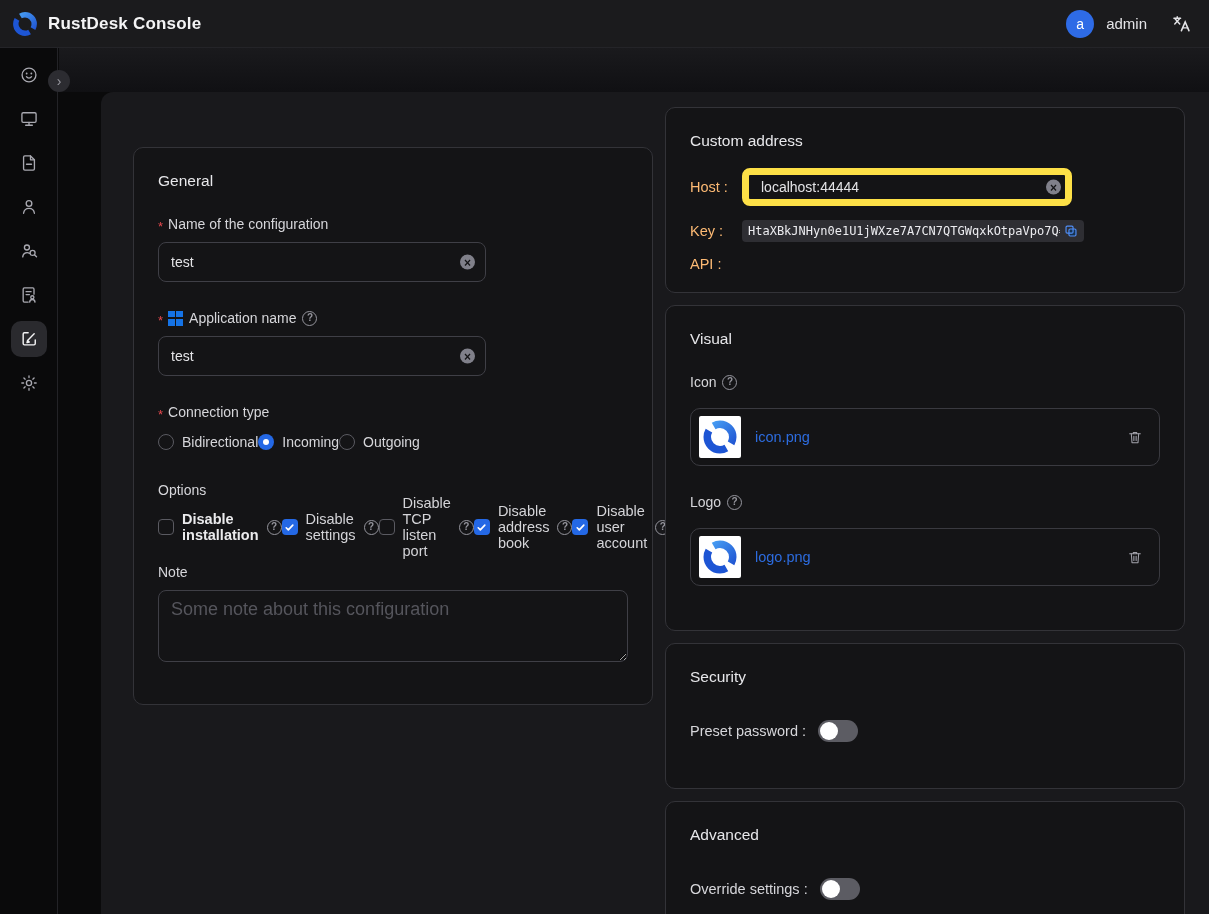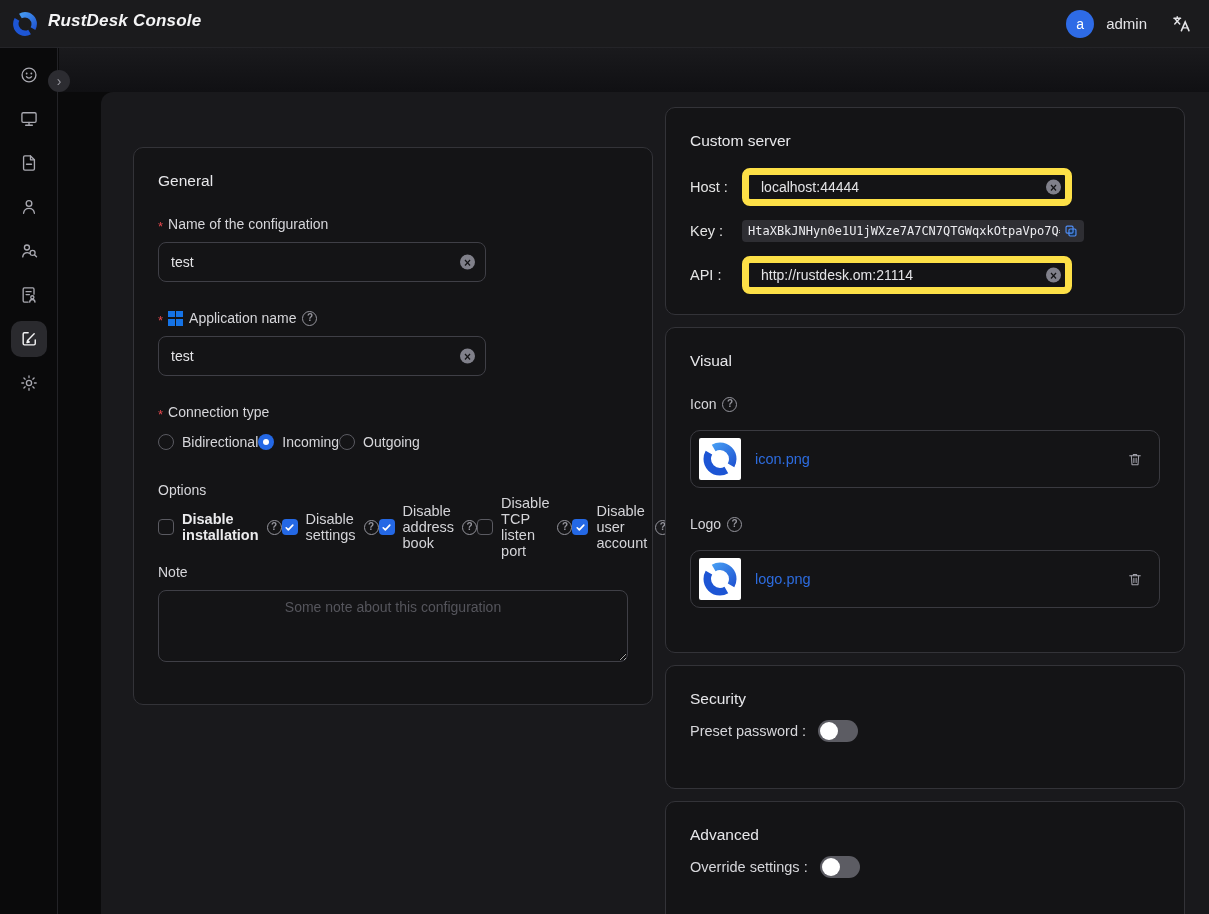--- a/index.html
+++ b/index.html
@@ -9,21 +9,21 @@
     background:#0a0a0b; color:#d4d4d8;
   }
   .screen { position:relative; width:1209px; height:914px; }
 
   
   .header {
     position:absolute; top:0; left:0; width:100%; height:48px;
     background:#1b1b1d; border-bottom:1px solid #242428;
     display:flex; align-items:center; padding:0 18px 0 12px; z-index:30;
   }
-  .brand { display:flex; align-items:flex-start; gap:10px;font-style:italic; }
+  .brand { display:flex; align-items:center; gap:10px; }
   .brand-title { font-size:17px; font-weight:700; color:#f4f4f5; letter-spacing:.2px; }
   .header-right { margin-left:auto; display:flex; align-items:center; gap:12px; }
   .avatar {
     width:28px; height:28px; border-radius:50%; background:#2e6be6;
     display:flex; align-items:center; justify-content:center;
     color:#fff; font-size:14px;
   }
   .username { font-size:15px; color:#e4e4e7; }
   .translate-btn { margin-left:12px; display:flex; align-items:center; cursor:pointer; }
 
@@ -115,29 +115,28 @@
   .cbx {
     width:16px; height:16px; border-radius:4px; border:1.5px solid #5a5a61; flex:0 0 16px;
     display:flex; align-items:center; justify-content:center;
   }
   .cbx.checked { border:none; background:#2468e5; }
   .cbx-label { font-size:14.5px; color:#d4d4d8; }
   .cbx-label.bold { font-weight:700; color:#eaeaec; }
 
   textarea.note {
     width:100%; height:72px; background:transparent; border:1px solid #3f3f46; border-radius:8px;
-    color:#e4e4e7; font-size:14px; padding:8px 12px; outline:none; resize:both;
+    color:#e4e4e7; font-size:18px; padding:8px 12px; outline:none; resize:both;
     font-family:"Liberation Sans","DejaVu Sans",sans-serif;
-    text-align:center;
   }
   textarea.note::placeholder { color:#55555c; }
 
   
   .srv-row { display:flex; align-items:center; margin-top:14px; }
-  .srv-label { width:52px; flex:0 0 52px; font-size:14.5px; color:#e5e5e5; }
+  .srv-label { width:52px; flex:0 0 52px; font-size:14.5px; color:#fdba74; }
   .srv-input { position:relative; width:330px; }
   .srv-input input {
     width:100%; height:38px; background:transparent; border:7px solid #fde047; border-radius:8px;
     color:#e4e4e7; font-size:14px; padding:0 34px 0 12px; outline:none;
     font-family:"Liberation Sans","DejaVu Sans",sans-serif;
   }
   .key-pill {
     width:342px; background:#2e2e33; border-radius:4px; padding:4px 6px;
     display:flex; align-items:center; gap:4px;
   }
@@ -153,21 +152,21 @@
     display:flex; align-items:center; gap:14px; padding:0 16px 0 8px;
   }
   .thumb {
     width:42px; height:42px; background:#fff; border-radius:2px;
     display:flex; align-items:center; justify-content:center; flex:0 0 42px;
   }
   .file-name { font-size:14.5px; color:#2d6cdf; cursor:pointer; }
   .trash { margin-left:auto; cursor:pointer; display:flex; }
 
   
-  .toggle-row { display:flex; align-items:center; gap:12px; margin-top:12px; }
+  .toggle-row { display:flex; align-items:center; gap:12px; margin-top:34px; }
   .toggle-label { font-size:14.5px; color:#d6d6da; }
   .toggle {
     width:40px; height:22px; border-radius:11px; background:#5c5c63; position:relative; cursor:pointer;
     flex:0 0 40px;
   }
   .toggle .knob {
     position:absolute; left:2px; top:2px; width:18px; height:18px; border-radius:50%; background:#fff;
   }
 
   .sec-card { padding-bottom:46px; }
@@ -339,55 +338,55 @@
           <label class="check-row">
             <span class="cbx checked">
               <svg width="11" height="11" viewBox="0 0 16 16" fill="none" stroke="#fff" stroke-width="2.4" stroke-linecap="round" stroke-linejoin="round">
                   <path d="M3.2 8.4l3.1 3.1 6.5-7"></path>
                 </svg>
             </span>
             <span class="cbx-label">Disable settings</span>
             <span class="help"></span>
           </label>
           <label class="check-row">
-            <span class="cbx checked">
-              <svg width="11" height="11" viewBox="0 0 16 16" fill="none" stroke="#fff" stroke-width="2.4" stroke-linecap="round" stroke-linejoin="round">
-                  <path d="M3.2 8.4l3.1 3.1 6.5-7"></path>
-                </svg>
-            </span>
-            <span class="cbx-label">Disable address book</span>
-            <span class="help"></span>
-          </label>
-          <label class="check-row">
             <span class="cbx"></span>
             <span class="cbx-label">Disable TCP listen port</span>
             <span class="help"></span>
           </label>
           <label class="check-row">
             <span class="cbx checked">
               <svg width="11" height="11" viewBox="0 0 16 16" fill="none" stroke="#fff" stroke-width="2.4" stroke-linecap="round" stroke-linejoin="round">
                   <path d="M3.2 8.4l3.1 3.1 6.5-7"></path>
                 </svg>
             </span>
+            <span class="cbx-label">Disable address book</span>
+            <span class="help"></span>
+          </label>
+          <label class="check-row">
+            <span class="cbx checked">
+              <svg width="11" height="11" viewBox="0 0 16 16" fill="none" stroke="#fff" stroke-width="2.4" stroke-linecap="round" stroke-linejoin="round">
+                  <path d="M3.2 8.4l3.1 3.1 6.5-7"></path>
+                </svg>
+            </span>
             <span class="cbx-label">Disable user account</span>
             <span class="help"></span>
           </label>
         </div>
 
         <div class="field-label mt26">
           <span>Note</span>
         </div>
         <textarea class="note mt10" placeholder="Some note about this configuration" style=""></textarea>
       </div>
     </div>
 
     <div class="col">
 
       <div class="card" style="padding-bottom:20px;">
-        <div class="card-title">Custom server</div>
+        <div class="card-title">Custom address</div>
         <div class="srv-row" style="margin-top:18px;">
           <span class="srv-label">Host :</span>
           <div class="srv-input">
             <input type="text" value="localhost:44444" style="">
             <span class="clear-ic"></span>
           </div>
         </div>
         <div class="srv-row">
           <span class="srv-label">Key :</span>
           <div class="key-pill">
@@ -395,24 +394,20 @@
             <span class="copy-ic">
               <svg width="14" height="14" viewBox="0 0 24 24" fill="none" stroke="#4f8ef7" stroke-width="2">
                 <rect x="8.5" y="8.5" width="12" height="12" rx="2" fill="#17324f"></rect>
                 <rect x="3.5" y="3.5" width="12" height="12" rx="2"></rect>
               </svg>
             </span>
           </div>
         </div>
         <div class="srv-row">
           <span class="srv-label">API :</span>
-          <div class="srv-input">
-            <input type="text" value="http://rustdesk.om:21114" style="">
-            <span class="clear-ic"></span>
-          </div>
         </div>
       </div>
 
       <div class="card vis-card">
         <div class="card-title">Visual</div>
         <div class="field-label mt26">
           <span>Icon</span>
           <span class="help"></span>
         </div>
         <div class="file-row" style="margin-top:18px;">

